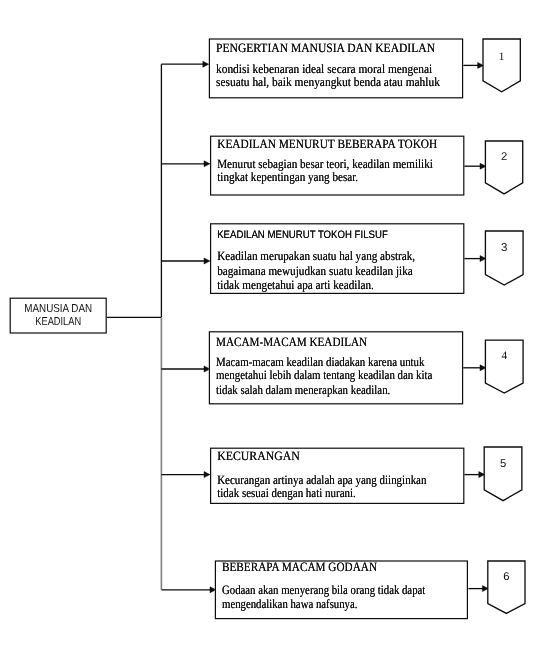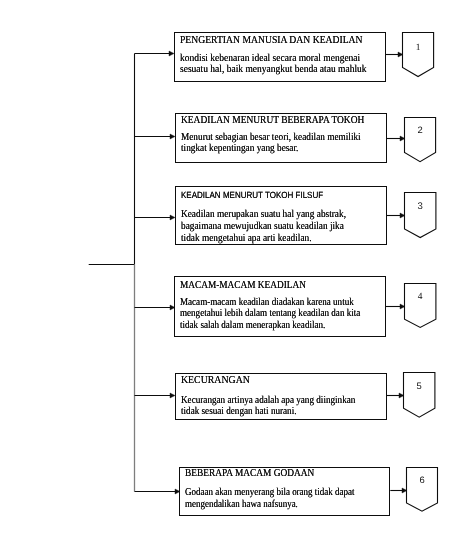--- a/index.html
+++ b/index.html
@@ -70,20 +70,24 @@
     <path class="pent" d="M404.5 192.5 H435.9 V228.9 L420.2 237.5 L404.5 228.9 Z" fill="#ffffff" stroke="#0d0d0d" stroke-width="1.1" stroke-linejoin="miter"></path>
     <text class="pentnum" x="420.2" y="209.2" text-anchor="middle" font-size="9.6" font-family="&quot;Liberation Sans&quot;, sans-serif" fill="#111111">3</text>
     <path class="pent" d="M404.5 283.5 H435.9 V319.2 L420.2 327.5 L404.5 319.2 Z" fill="#ffffff" stroke="#0d0d0d" stroke-width="1.1" stroke-linejoin="miter"></path>
     <text class="pentnum" x="420.2" y="299" text-anchor="middle" font-size="9.4" font-family="&quot;Liberation Serif&quot;, serif" fill="#111111">4</text>
     <path class="pent" d="M403.5 372.5 H434.9 V408.2 L419.2 417.2 L403.5 408.2 Z" fill="#ffffff" stroke="#0d0d0d" stroke-width="1.1" stroke-linejoin="miter"></path>
     <text class="pentnum" x="419.2" y="389" text-anchor="middle" font-size="9.4" font-family="&quot;Liberation Sans&quot;, sans-serif" fill="#111111">5</text>
     <path class="pent" d="M406.5 467.5 H437.5 V502.9 L422 511.2 L406.5 502.9 Z" fill="#ffffff" stroke="#0d0d0d" stroke-width="1.1" stroke-linejoin="miter"></path>
     <text class="pentnum" x="422" y="483.1" text-anchor="middle" font-size="9.4" font-family="&quot;Liberation Sans&quot;, sans-serif" fill="#111111">6</text>
   </svg>
 
+  <div class="root-box" style="left: 7.7px; top: 248.4px; width: 81px; height: 30px; border-color: rgb(13, 13, 13);">
+    <div class="root-line" style="top: 2.7px; font-size: 9.6px; line-height: 11px; transform: scaleX(0.855); color: rgb(17, 17, 17);">MANUSIA DAN</div>
+    <div class="root-line" style="top: 13.7px; font-size: 9.6px; line-height: 11px; transform: scaleX(0.805); color: rgb(17, 17, 17);">KEADILAN</div>
+  </div>
 
   <div class="node">
     <div class="node-box" style="left: 173.5px; top: 32.4px; width: 212.5px; height: 49.4px; border-color: rgb(13, 13, 13);"></div>
     <div class="node-title" style="left: 180.2px; top: 35.5px; font-size: 10.6px; line-height: 10.9px; font-family: &quot;Liberation Serif&quot;, serif; transform: scaleX(0.911); color: rgb(17, 17, 17);">PENGERTIAN MANUSIA DAN KEADILAN</div>
     <div class="node-body" style="left: 180.2px; top: 53.8px; font-size: 10.6px; line-height: 10.9px; font-family: &quot;Liberation Serif&quot;, serif; transform: scaleX(0.897); color: rgb(17, 17, 17);">
       <div class="node-body-line">kondisi kebenaran ideal secara moral mengenai</div>
       <div class="node-body-line">sesuatu hal, baik menyangkut benda atau mahluk</div>
     </div>
   </div>
   <div class="node">

